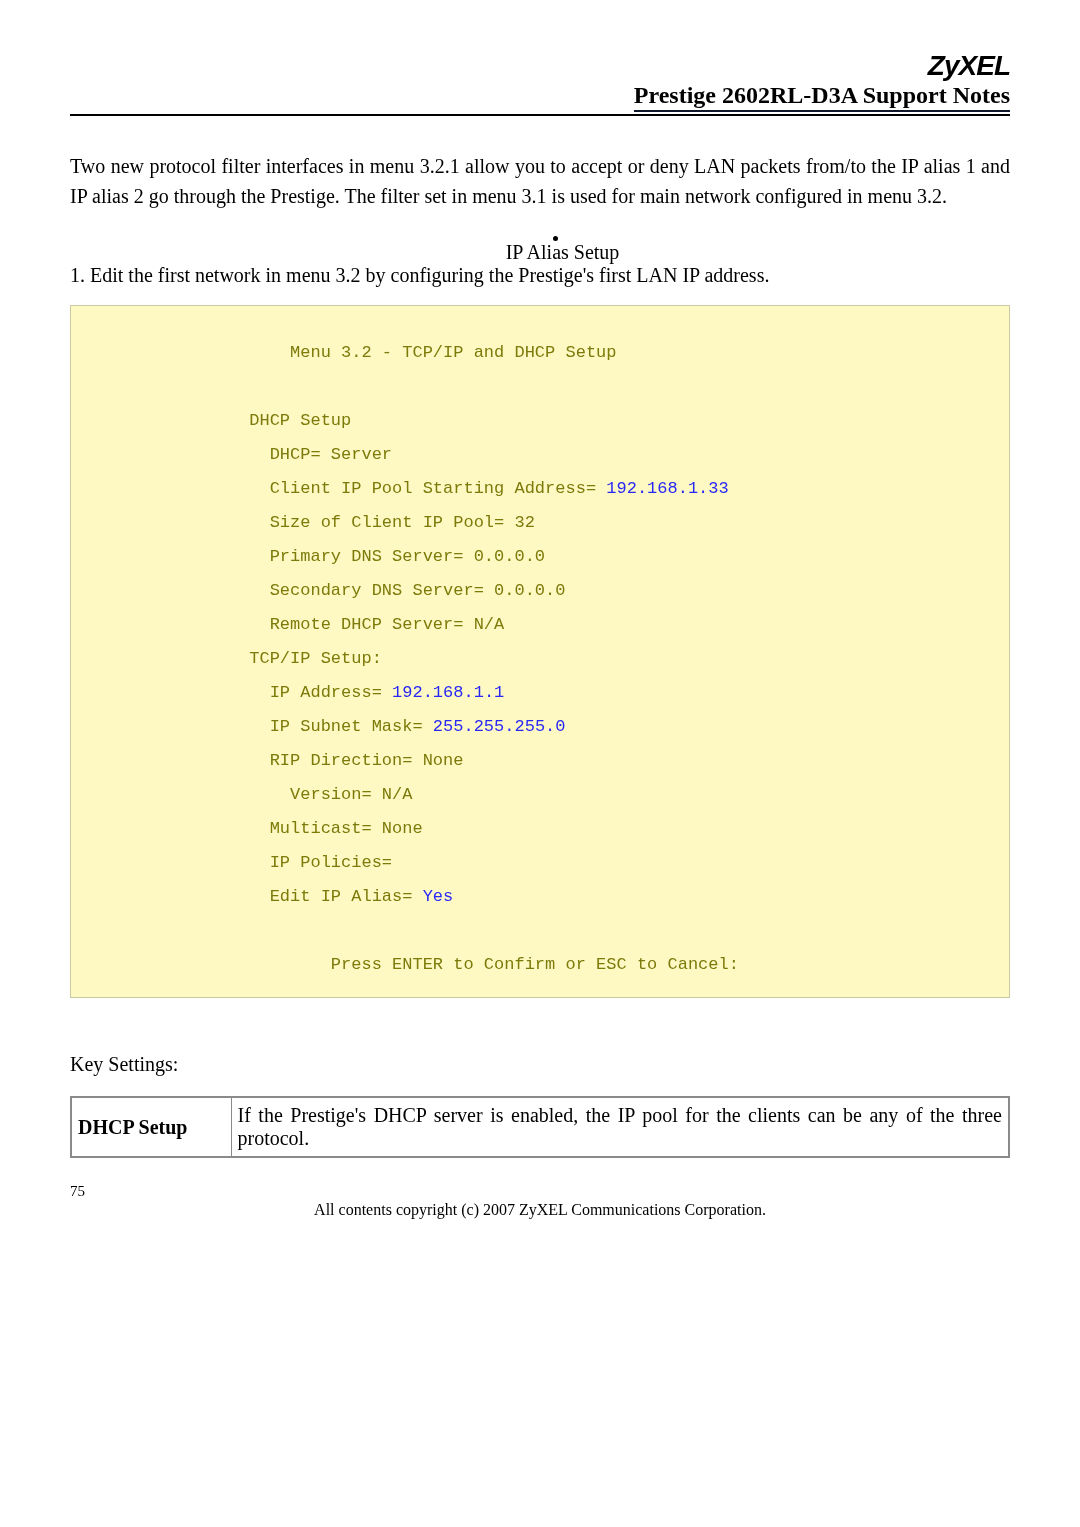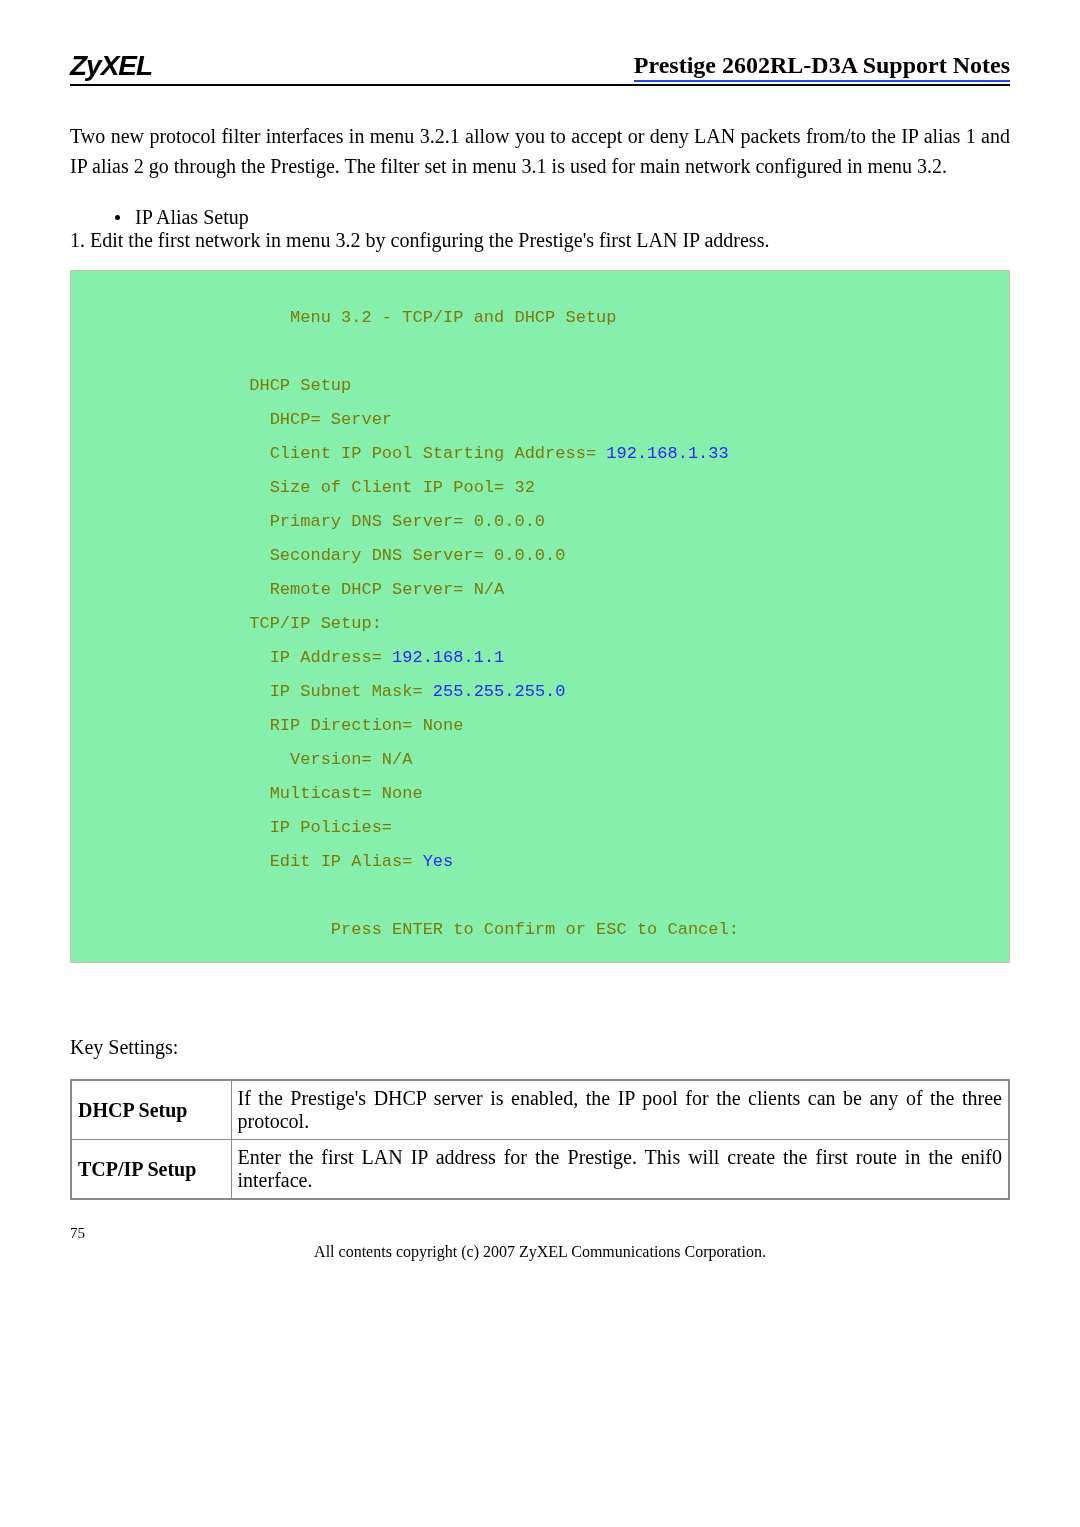--- a/index.html
+++ b/index.html
@@ -1,18 +1,19 @@
 <!DOCTYPE html>
 <html><head>
   <meta charset="utf-8">
   <style>
     * {
       margin: 0;
       padding: 0;
       box-sizing: border-box;
+      flex-direction: column;
     }
     body {
       font-family: "Times New Roman", Times, serif;
       background: #fff;
       width: 1080px;
       padding: 50px 70px 30px 70px;
       color: #000;
     }
     .header {
       display: flex;
@@ -25,21 +26,21 @@
     .logo {
       font-family: Arial, sans-serif;
       font-size: 28px;
       font-weight: 900;
       font-style: italic;
       letter-spacing: -1px;
     }
     .title {
       font-size: 24px;
       font-weight: bold;
-      border-bottom: 2px solid #1d4ed8;
+      border-bottom: 2px solid #0f172a;
       padding-bottom: 1px;
     }
     .paragraph {
       font-size: 20px;
       line-height: 1.5;
       text-align: justify;
       margin-bottom: 25px;
     }
     .bullet-row {
       display: flex;
@@ -54,24 +55,24 @@
       margin-right: 15px;
     }
     .bullet-text {
       font-size: 20px;
     }
     .numbered {
       font-size: 20px;
       margin-bottom: 18px;
     }
     .terminal {
-      background: #86efac;
+      background: #fef9c3;
       border: 1px solid #c9c9a6;
       padding: 30px 15px 15px 15px;
-      margin-bottom: 73px;
+      margin-bottom: 55px;
       font-family: "Courier New", monospace;
       font-size: 17px;
       color: #7c7a09;
       line-height: 2.0;
       white-space: pre;
     }
     .terminal .blue {
       color: #2828f6;
     }
     .key-settings {
@@ -145,21 +146,17 @@
 <span>                        Press ENTER to Confirm or ESC to Cancel:</span></div>
 
 <p class="key-settings">Key Settings:</p>
 
 <table class="settings">
   <tbody>
       <tr>
     <td class="label">DHCP Setup</td>
     <td>If the Prestige's DHCP server is enabled, the IP pool for the clients can be any of the three protocol.</td>
   </tr>
-  <tr>
-    <td class="label">TCP/IP Setup</td>
-    <td>Enter the first LAN IP address for the Prestige. This will create the first route in the enif0 interface.</td>
-  </tr>
 </tbody>
   </table>
 
 <div class="page-num">75</div>
 <div class="footer">All contents copyright (c) 2007 ZyXEL Communications Corporation.</div>
 
 </body></html>

